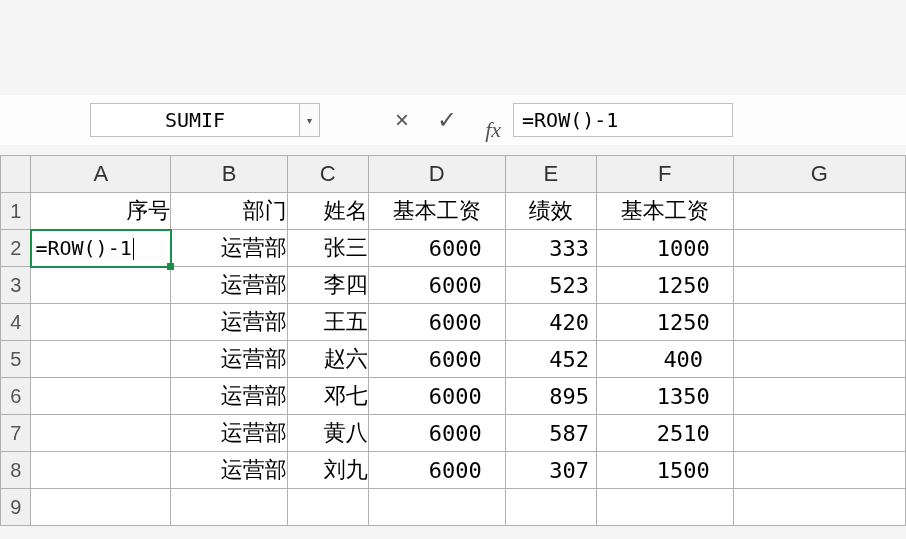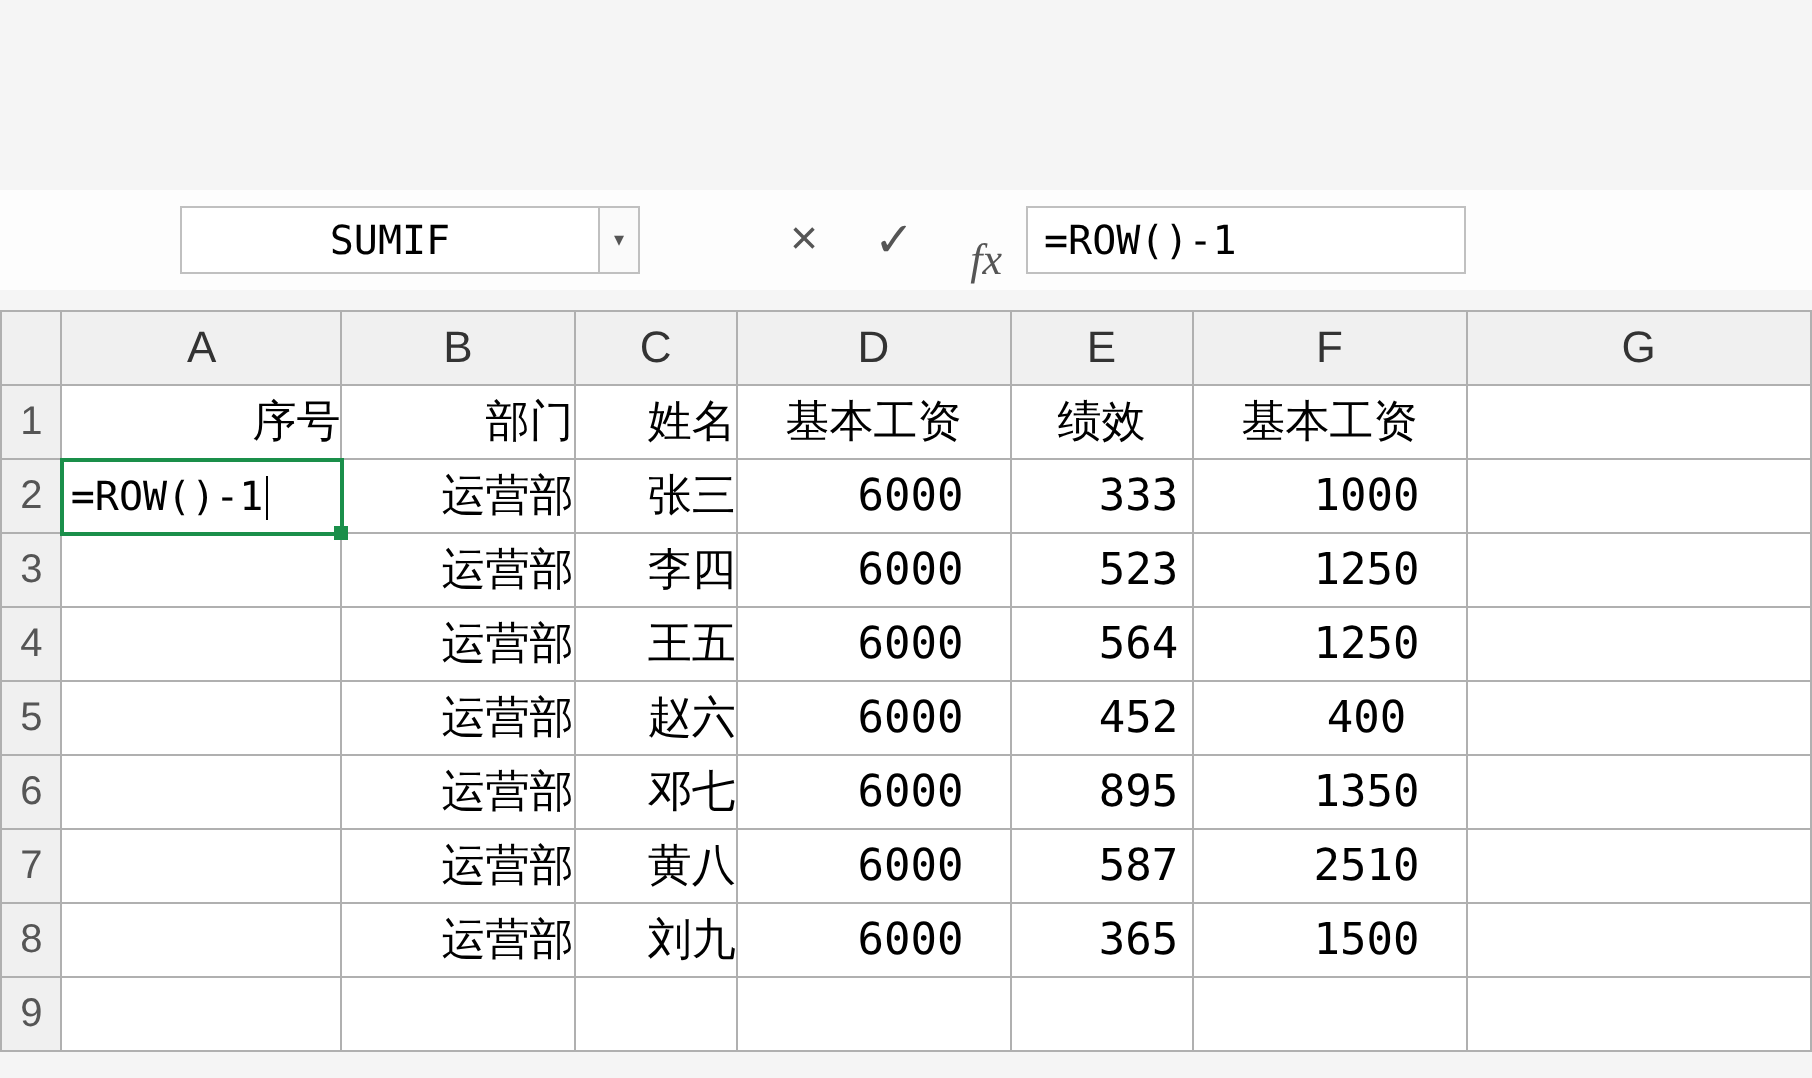--- a/index.html
+++ b/index.html
@@ -217,21 +217,21 @@
     <td class="num">1250</td>
     <td></td>
   </tr>
 
   <tr>
     <td class="rowhead">4</td>
     <td></td>
     <td class="left">运营部</td>
     <td class="left">王五</td>
     <td class="num">6000</td>
-    <td class="num">564</td>
+    <td class="num">420</td>
     <td class="num">1250</td>
     <td></td>
   </tr>
 
   <tr>
     <td class="rowhead">5</td>
     <td></td>
     <td class="left">运营部</td>
     <td class="left">赵六</td>
     <td class="num">6000</td>
@@ -261,21 +261,21 @@
     <td class="num">2510</td>
     <td></td>
   </tr>
 
   <tr>
     <td class="rowhead">8</td>
     <td></td>
     <td class="left">运营部</td>
     <td class="left">刘九</td>
     <td class="num">6000</td>
-    <td class="num">365</td>
+    <td class="num">307</td>
     <td class="num">1500</td>
     <td></td>
   </tr>
 
   <tr>
     <td class="rowhead">9</td>
     <td></td>
     <td></td>
     <td></td>
     <td></td>

